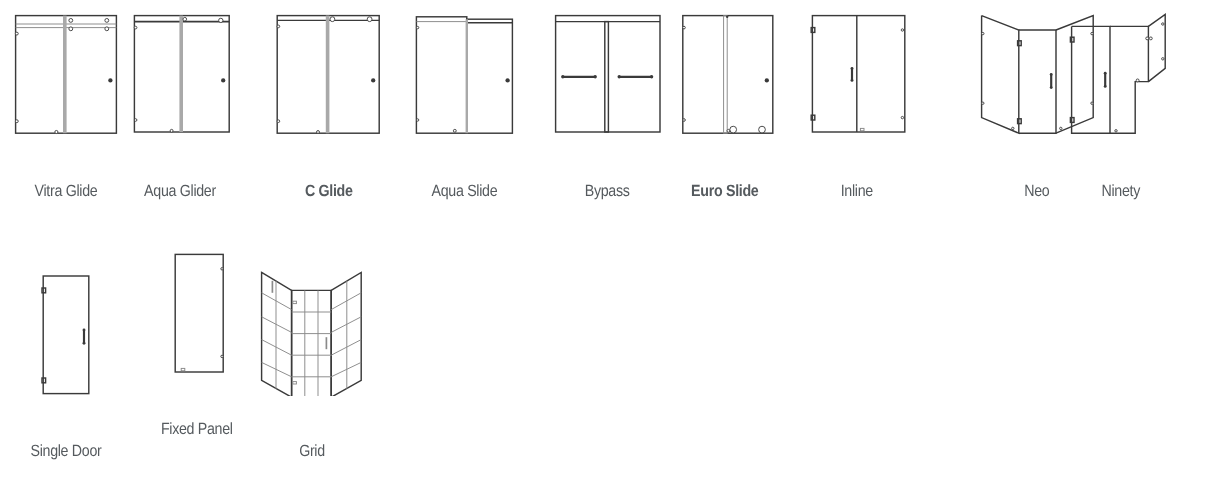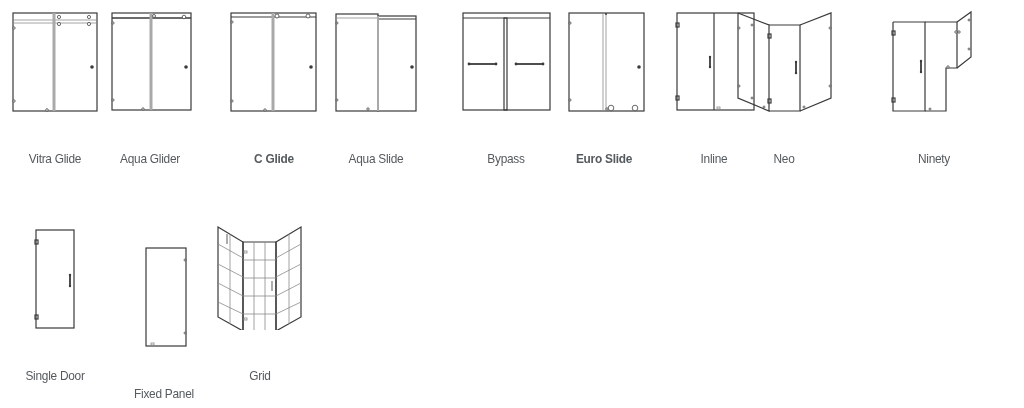--- a/index.html
+++ b/index.html
@@ -57,21 +57,21 @@
     <circle class="hole" cx="58" cy="16" r="2"></circle>
       <circle class="hole" cx="89" cy="16" r="2"></circle>
     <circle class="dot" cx="92" cy="67" r="1.8"></circle>
     <circle class="hole" cx="13" cy="22" r="1.1"></circle>
       <circle class="hole" cx="13" cy="101" r="1.1"></circle>
     <circle class="hole" cx="46" cy="110" r="1.2"></circle>
   </svg>
   <div class="label" style="top:151px;">C Glide</div>
 </div>
 
-<div class="tile" style="left:321px;top:0;height:180px;">
+<div class="tile" style="left:332px;top:0;height:180px;">
   <svg width="110" height="120">
     <rect class="stroke" x="15" y="14" width="42" height="97"></rect>
     <rect class="stroke" x="57" y="16" width="38" height="95"></rect>
     <line class="thin" x1="15" y1="18" x2="57" y2="18"></line>
     <line class="stroke" x1="57" y1="19" x2="95" y2="19"></line>
     <line class="grey" x1="57" y1="16" x2="57" y2="111" style="stroke-width:2"></line>
     <circle class="dot" cx="91" cy="67" r="1.8"></circle>
     <circle class="hole" cx="16" cy="23" r="1"></circle>
       <circle class="hole" cx="16" cy="100" r="1"></circle>
     <circle class="hole" cx="47" cy="109" r="1.2"></circle>
@@ -118,21 +118,21 @@
     <line class="stroke" x1="51" y1="57" x2="51" y2="67" style="stroke-width:1.8"></line>
     <circle class="dot" cx="51" cy="57" r="1.2"></circle>
       <circle class="dot" cx="51" cy="67" r="1.2"></circle>
     <circle class="hole" cx="93" cy="25" r="1"></circle>
       <circle class="hole" cx="93" cy="98" r="1"></circle>
     <rect class="thin" x="58" y="107" width="3" height="2"></rect>
   </svg>
   <div class="label" style="top:151px;">Inline</div>
 </div>
 
-<div class="tile" style="left:729px;top:0;height:180px;">
+<div class="tile" style="left:809px;top:0;height:180px;">
   <svg width="110" height="120">
     <polyline class="stroke" points="9,13 40,25 40,111 9,98 9,13"></polyline>
     <polyline class="stroke" points="40,25 71,25 71,111 40,111"></polyline>
     <polyline class="stroke" points="71,25 102,13 102,98 71,111"></polyline>
     <rect class="stroke" x="39" y="34" width="3" height="4"></rect>
     <rect class="stroke" x="39" y="99" width="3" height="4"></rect>
     <line class="stroke" x1="67" y1="62" x2="67" y2="73" style="stroke-width:1.8"></line>
     <circle class="dot" cx="67" cy="62" r="1.2"></circle>
       <circle class="dot" cx="67" cy="73" r="1.2"></circle>
     <circle class="hole" cx="10" cy="28" r="1"></circle>
@@ -170,21 +170,21 @@
     <rect class="stroke" x="36" y="20" width="38" height="98"></rect>
     <rect class="stroke" x="35" y="30" width="3" height="4"></rect>
     <rect class="stroke" x="35" y="105" width="3" height="4"></rect>
     <line class="stroke" x1="70" y1="65" x2="70" y2="76" style="stroke-width:1.8"></line>
     <circle class="dot" cx="70" cy="65" r="1.2"></circle>
       <circle class="dot" cx="70" cy="76" r="1.2"></circle>
   </svg>
   <div class="label" style="top:158px;">Single Door</div>
 </div>
 
-<div class="tile" style="left:109px;top:228px;height:180px;">
+<div class="tile" style="left:109px;top:192px;height:180px;">
   <svg width="110" height="120">
     <rect class="stroke" x="37" y="20" width="40" height="98"></rect>
     <circle class="hole" cx="76" cy="32" r="1"></circle>
       <circle class="hole" cx="76" cy="105" r="1"></circle>
     <rect class="thin" x="42" y="115" width="3" height="2"></rect>
   </svg>
   <div class="label" style="top:158px;">Fixed Panel</div>
 </div>
 
 <div class="tile" style="left:205px;top:210px;height:180px;">

